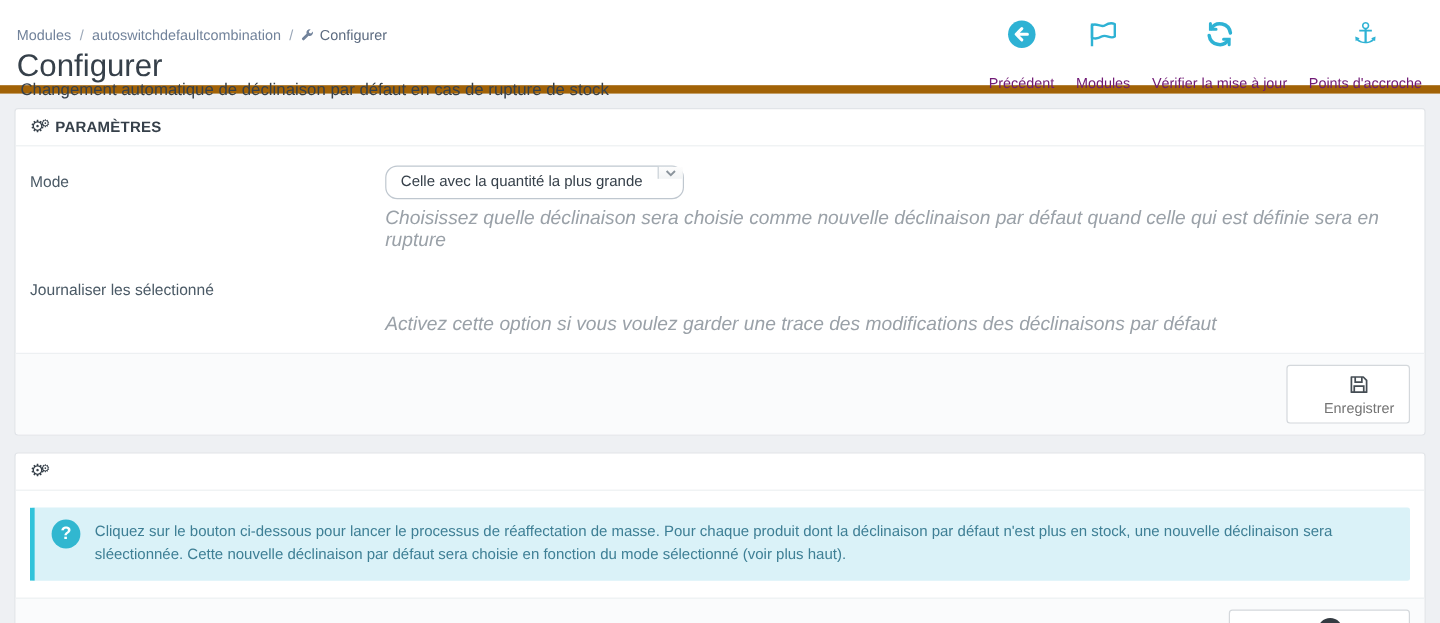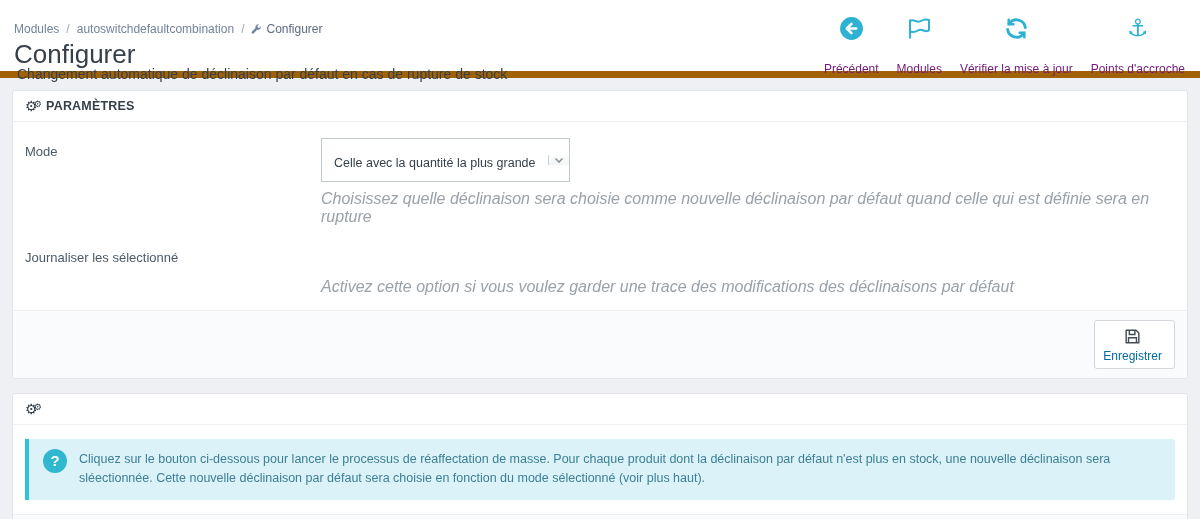--- a/index.html
+++ b/index.html
@@ -69,23 +69,23 @@
   .form-row:last-child { margin-bottom: 0; }
   .form-label {
     width: 296px; min-width: 296px;
     text-align: left; padding-right: 12px;
     font-size: 13px; color: #4b5a66; font-weight: 400;
     padding-top: 6px;
   }
   .form-control-zone { flex: 1; }
 
   .fake-select {
-    display: inline-flex; align-items: center;
-    border: 1px solid #bfc7cf; border-radius: 0; background: #fff;
-    height: 44px; cursor: pointer; min-width: 208px;
+    display: inline-flex; align-items: flex-start;
+    border: 1px solid #bfc7cf; border-radius: 10px; background: #fff;
+    height: 28px; cursor: pointer; min-width: 208px;
   }
   .fake-select .value { padding: 5px 12px 0 12px; font-size: 12.5px; color: #36404a; white-space: nowrap; }
   .fake-select .caret-box {
     width: 21px; border-left: 1px solid #c9d0d6;
     display: flex; align-items: center; justify-content: center;
     background: linear-gradient(#fdfdfd, #f2f4f5);
   }
   .caret-box svg { width: 10px; height: 10px; stroke: #8b949c; }
 
   .help-text {
@@ -101,23 +101,23 @@
   .sw-off { background: linear-gradient(#f3f4f5, #e7e9eb); color: #b9bfc5; border: 1px solid #dcdfe2; border-left: none; border-radius: 0 3px 3px 0; }
 
   .panel-footer {
     border-top: 1px solid #edf0f2;
     background: #fafbfc;
     padding: 9px 12px;
     display: flex; justify-content: flex-end;
   }
   .footer-btn {
     background: #fff; border: 1px solid #d4d8dc; border-radius: 3px;
-    padding: 6px 12px 5px 8px; cursor: pointer;
+    padding: 6px 12px 5px 30px; cursor: pointer;
     display: flex; flex-direction: column; align-items: center; gap: 3px;
-    font-size: 12px; color: #0369a1;
+    font-size: 12px; color: #737373;
   }
   .footer-btn svg { display: block; }
   .circle-arrow {
     width: 21px; height: 21px; border-radius: 50%;
     background: #343b42; color: #fff;
     display: flex; align-items: center; justify-content: center;
   }
   .circle-arrow svg { width: 11px; height: 11px; stroke: #fff; }
 
   

